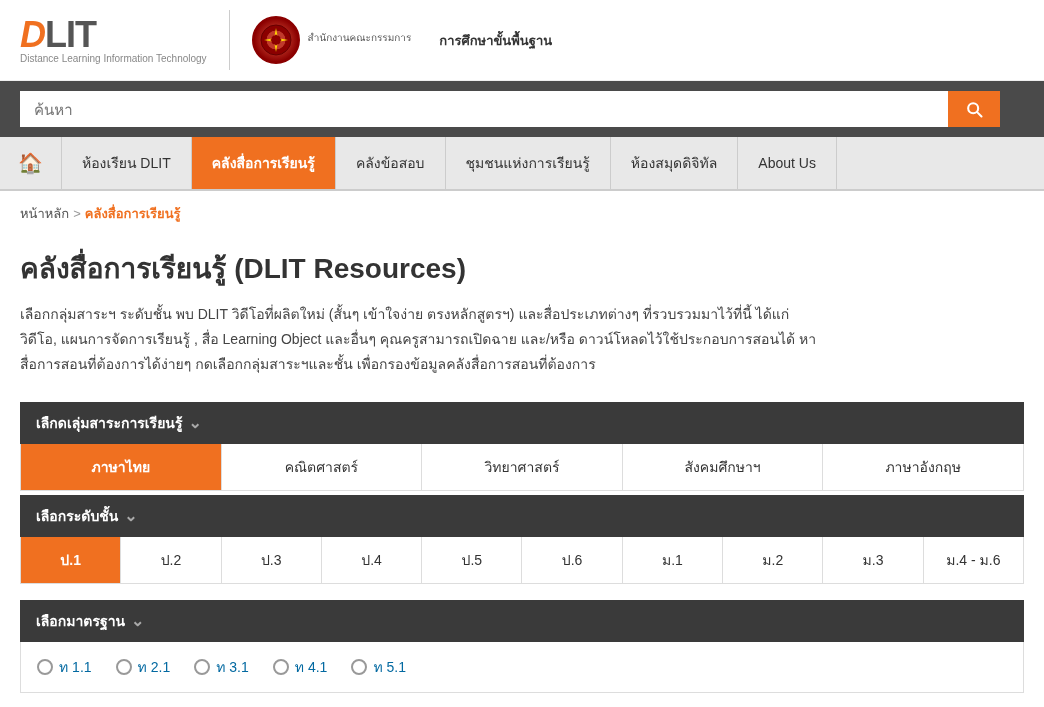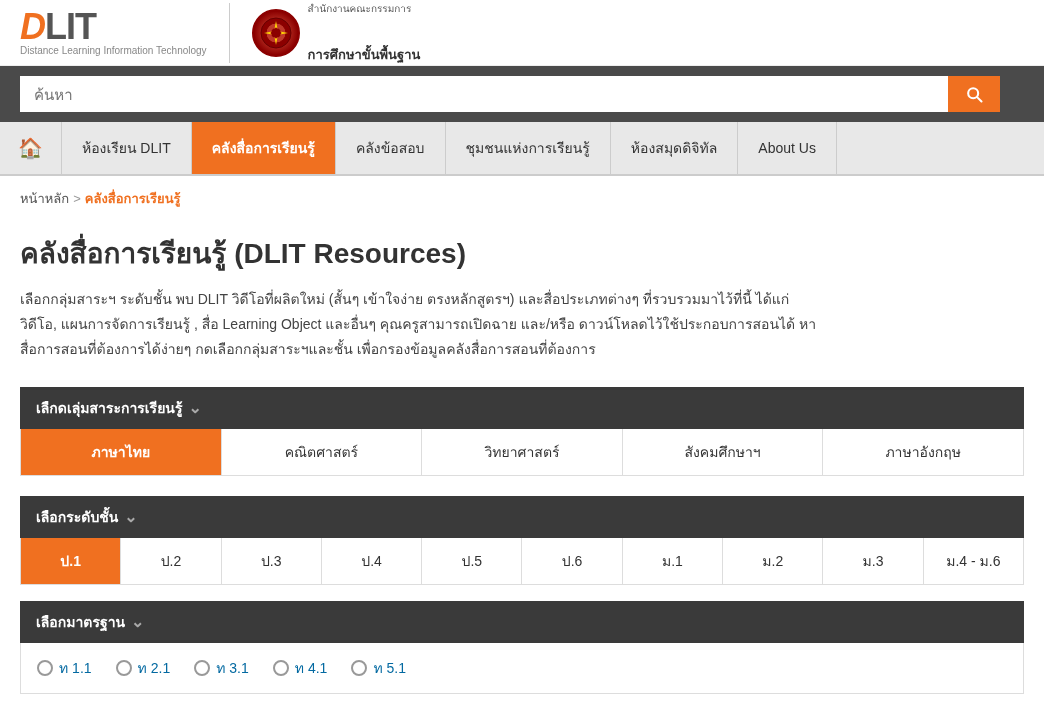--- a/index.html
+++ b/index.html
@@ -5,21 +5,21 @@
     * { margin: 0; padding: 0; box-sizing: border-box; }
     body { font-family: 'Segoe UI', Tahoma, sans-serif; background: #fff; color: #333; font-size: 14px; }
 
     
     .header {
       display: flex;
       align-items: center;
       padding: 10px 20px;
       background: #fff;
       border-bottom: 1px solid #eee;
-      height: 66px;
+      height: 81px;
     }
     .logo-container {
       display: flex;
       align-items: center;
       gap: 10px;
     }
     .logo-dlit {
       display: flex;
       flex-direction: column;
       align-items: flex-start;
@@ -54,21 +54,21 @@
       border-radius: 50%;
       border: 2px solid #8b0000;
       display: flex;
       align-items: center;
       justify-content: center;
       color: gold;
       font-size: 20px;
     }
     .logo-right-text {
       display: flex;
-      flex-direction: column;
+      flex-direction: row;
       font-size: 11px;
       color: #555;
       gap: 28px;
     }
     .logo-right-text span:first-child {
       font-size: 10px;
     }
     .logo-right-text span:last-child {
       font-size: 13px;
       font-weight: bold;
@@ -192,21 +192,21 @@
     .section-box .chevron {
       font-size: 16px;
       color: #aaa;
     }
 
     
     .subject-tabs {
       display: flex;
       border: 1px solid #ddd;
       border-top: none;
-      margin-bottom: 20px;
+      margin-bottom: 4px;
       justify-content: center;
     }
     .subject-tab {
       flex: 1;
       padding: 12px;
       text-align: center;
       cursor: pointer;
       font-size: 14px;
       border-right: 1px solid #ddd;
       background: #fff;

